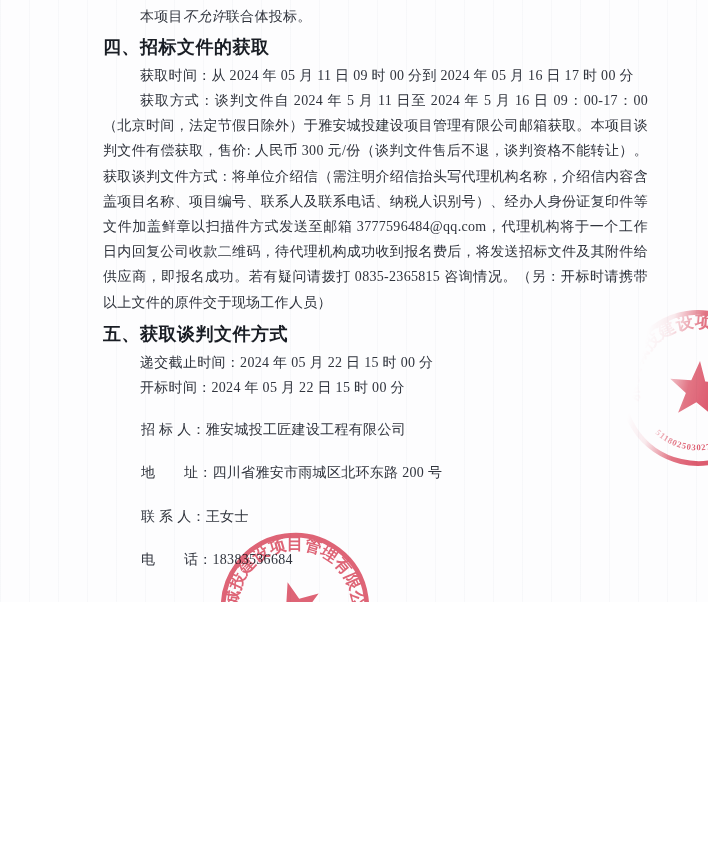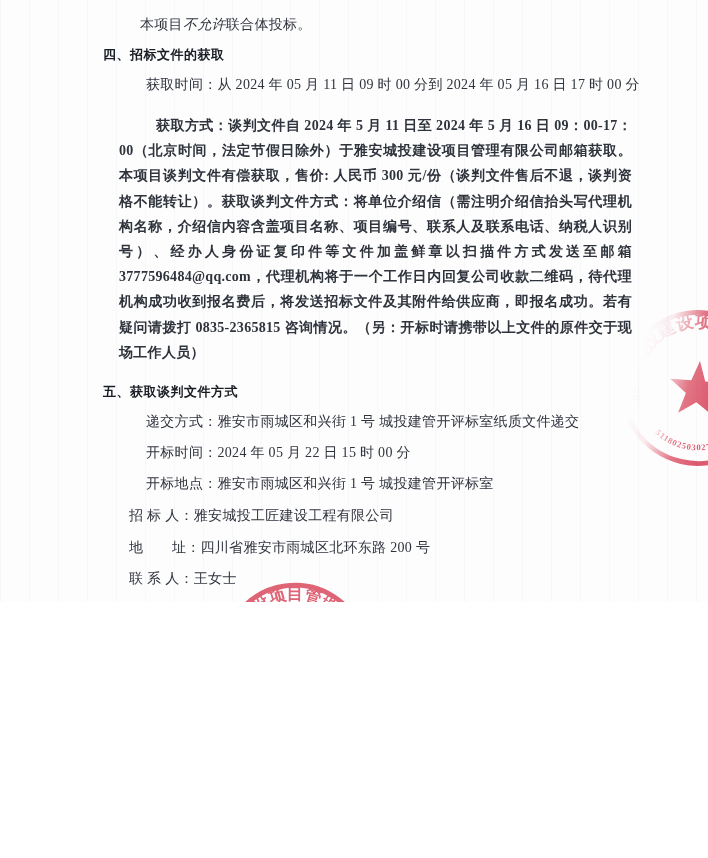--- a/index.html
+++ b/index.html
@@ -5,33 +5,33 @@
   html,body{margin:0;padding:0;background:#fff;}
   .page{
     position:relative;
     width:708px;height:602px;
     overflow:hidden;
     background:#fdfdfe;
     background-image:repeating-linear-gradient(90deg, rgba(110,125,150,0.045) 0 1px, transparent 1px 29px);
     font-family:"Liberation Serif","DejaVu Serif",serif;
     color:var(--ink,#2f333c);
     box-sizing:border-box;
-    padding:12px 60px 0 103px;
+    padding:4px 60px 0 103px;
     font-size:14px;
     letter-spacing:0.3px;
   }
   .intro{margin:2px 0 0;line-height:22px;text-indent:37px;}
   .intro i{font-style:italic;}
   h2{
-    font-size:13px;font-weight:bold;color:var(--heading-ink,#191d24);
+    font-size:18px;font-weight:bold;color:var(--heading-ink,#191d24);
     margin:8px 0 5px;line-height:22px;letter-spacing:0.5px;
   }
-  .line{margin:6px;line-height:25px;text-indent:37px;white-space:nowrap;}
-  .para{margin:16px;line-height:25.2px;text-indent:37px;text-align:justify;font-weight:bold;}
-  .contact-row{margin:4px;line-height:27.5px;padding-left:22px;white-space:nowrap;}
+  .line{margin:0;line-height:25px;text-indent:37px;white-space:nowrap;}
+  .para{margin:0;line-height:25.2px;text-indent:37px;text-align:justify;}
+  .contact-row{margin:16px;line-height:27.5px;padding-left:22px;white-space:nowrap;}
   .contact-row .label{display:inline-block;}
   .agency-wrap{position:relative;margin-top:25px;}
   .agency-row{margin:0;line-height:27px;padding-left:11px;white-space:nowrap;}
 
   .stamp{position:absolute;mix-blend-mode:multiply;pointer-events:none;}
   .stamp circle{fill:none;stroke:var(--stamp-red,#dc4f63);}
   .stamp polygon{fill:var(--stamp-red,#dc4f63);}
   .stamp text{fill:var(--stamp-red,#dc4f63);font-family:"Liberation Serif","DejaVu Serif",serif;font-weight:bold;}
   .stamp .ring-text{font-size:21px;}
   .stamp .serial-text{font-size:10.5px;letter-spacing:1px;}
@@ -51,24 +51,23 @@
 
 <div class="page">
 
   <p class="intro"><span>本项目</span><i>不允许</i><span>联合体投标。</span></p>
 
   <h2>四、招标文件的获取</h2>
   <p class="line">获取时间：从 2024 年 05 月 11 日  09 时 00 分到 2024 年 05 月 16 日  17 时 00 分</p>
   <p class="para">获取方式：谈判文件自 2024 年 5 月 11 日至 2024 年 5 月 16 日 09：00-17：00（北京时间，法定节假日除外）于雅安城投建设项目管理有限公司邮箱获取。本项目谈判文件有偿获取，售价: 人民币 300 元/份（谈判文件售后不退，谈判资格不能转让）。获取谈判文件方式：将单位介绍信（需注明介绍信抬头写代理机构名称，介绍信内容含盖项目名称、项目编号、联系人及联系电话、纳税人识别号）、经办人身份证复印件等文件加盖鲜章以扫描件方式发送至邮箱 3777596484@qq.com，代理机构将于一个工作日内回复公司收款二维码，待代理机构成功收到报名费后，将发送招标文件及其附件给供应商，即报名成功。若有疑问请拨打 0835-2365815 咨询情况。（另：开标时请携带以上文件的原件交于现场工作人员）</p>
 
   <h2>五、获取谈判文件方式</h2>
-  <p class="line">递交方式：雅安市雨城区和兴街 1 号  城投建管开评标室纸质文件递交</p>
+  <p class="line">递交截止时间：2024 年 05 月 22 日  15 时 00 分</p>
 
   <p class="line">开标时间：2024 年 05 月 22 日  15 时 00 分</p>
-  <p class="line">开标地点：雅安市雨城区和兴街 1 号  城投建管开评标室</p>
 
 
 
 
   <p class="contact-row"><span class="label">招 标 人：</span><span class="value">雅安城投工匠建设工程有限公司</span></p>
   <p class="contact-row"><span class="label">地　　址：</span><span class="value">四川省雅安市雨城区北环东路 200 号</span></p>
   <p class="contact-row"><span class="label">联 系 人：</span><span class="value">王女士</span></p>
   <p class="contact-row"><span class="label">电　　话：</span><span class="value">18383536684</span></p>
 
   <div class="agency-wrap">

